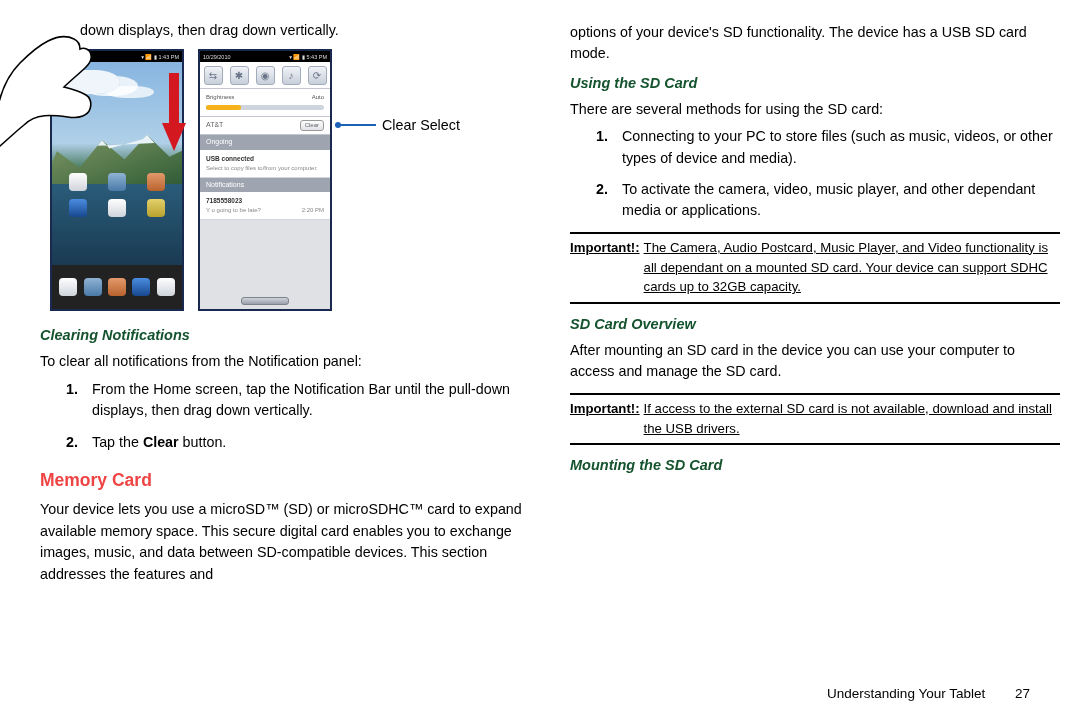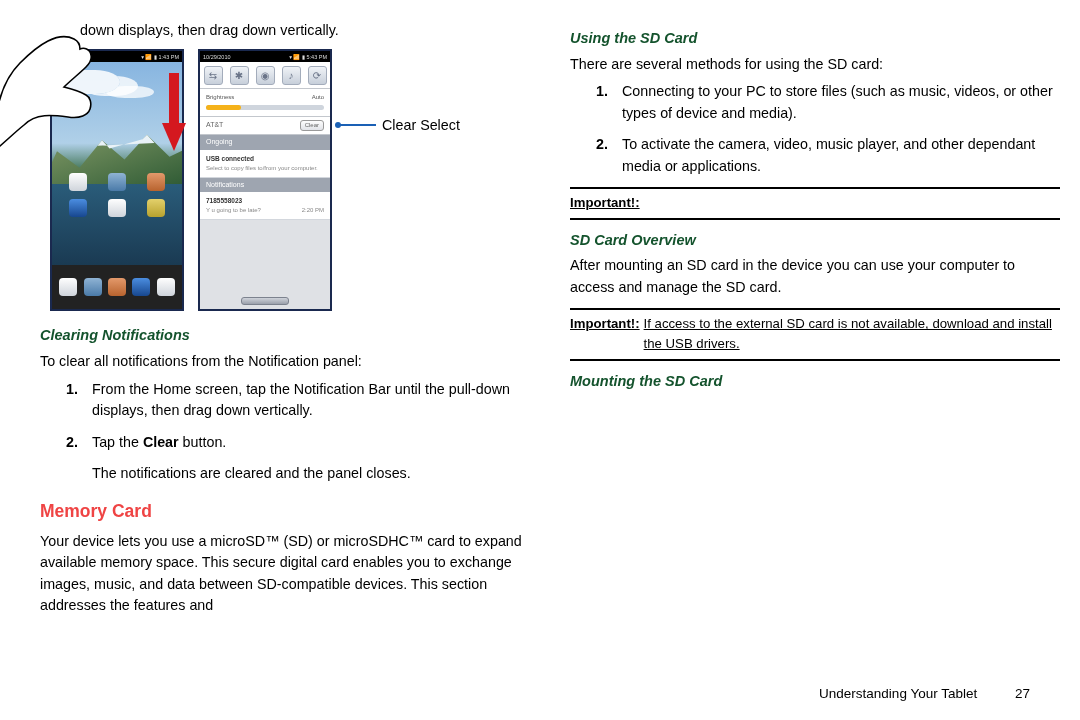--- a/index.html
+++ b/index.html
@@ -213,21 +213,21 @@
     flex: 0 0 auto;
     padding-right: 4px;
   }
   .important-box .txt { flex: 1; }
   .footer {
     position: absolute;
     bottom: 16px;
     right: 50px;
     font-size: 13.5px;
   }
-  .footer .pn { margin-left: 34px; }
+  .footer .pn { margin-left: 26px; }
   b.inline { font-weight: bold; }
 </style>
 </head>
 <body>
 
 <div class="page">
 
   <div class="col">
     <p class="continuation">down displays, then drag down vertically.</p>
 
@@ -315,39 +315,40 @@
         <div class="callout-line"></div>
         <span class="callout-text">Clear Select</span>
       </div>
     </div>
 
     <div class="sub-h">Clearing Notifications</div>
     <p>To clear all notifications from the Notification panel:</p>
     <ol class="num">
       <li><span class="n">1.</span><span>From the Home screen, tap the Notification Bar until the pull-down displays, then drag down vertically.</span></li>
       <li><span class="n">2.</span><span>Tap the <b class="inline">Clear</b> button.</span>
-        <p style="margin-top:10px">The notifications are cleared and the panel closes.</p>
       </li>
     </ol>
 
     <div class="section-h">Memory Card</div>
     <p>Your device lets you use a microSD™ (SD) or microSDHC™ card to expand available memory space. This secure digital card enables you to exchange images, music, and data between SD-compatible devices. This section addresses the features and</p>
   </div>
 
   <div class="col">
+    <p>options of your device's SD functionality. The device has a USB SD card mode.</p>
 
     <div class="sub-h">Using the SD Card</div>
     <p>There are several methods for using the SD card:</p>
     <ol class="num">
       <li><span class="n">1.</span><span>Connecting to your PC to store files (such as music, videos, or other types of device and media).</span></li>
       <li><span class="n">2.</span><span>To activate the camera, video, music player, and other dependant media or applications.</span></li>
     </ol>
 
     <div class="important-box">
       <span class="lbl">Important!:</span>
+      <span class="txt">The Camera, Audio Postcard, Music Player, and Video functionality is all dependant on a mounted SD card. Your device can support SDHC cards up to 32GB capacity.</span>
     </div>
 
     <div class="sub-h">SD Card Overview</div>
     <p>After mounting an SD card in the device you can use your computer to access and manage the SD card.</p>
 
     <div class="important-box">
       <span class="lbl">Important!:</span>
       <span class="txt">If access to the external SD card is not available, download and install the USB drivers.</span>
     </div>
 

